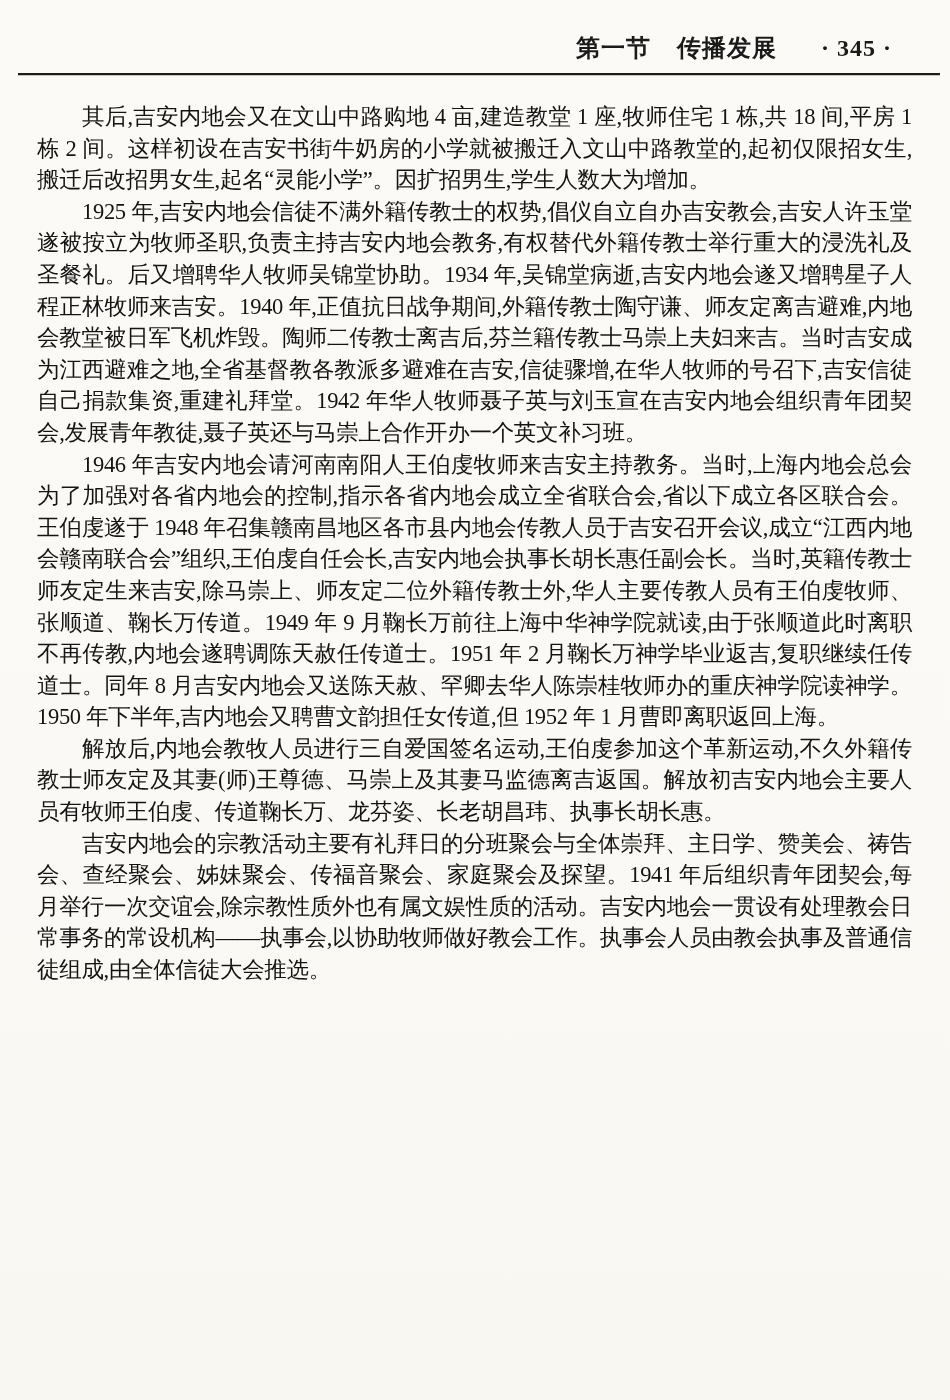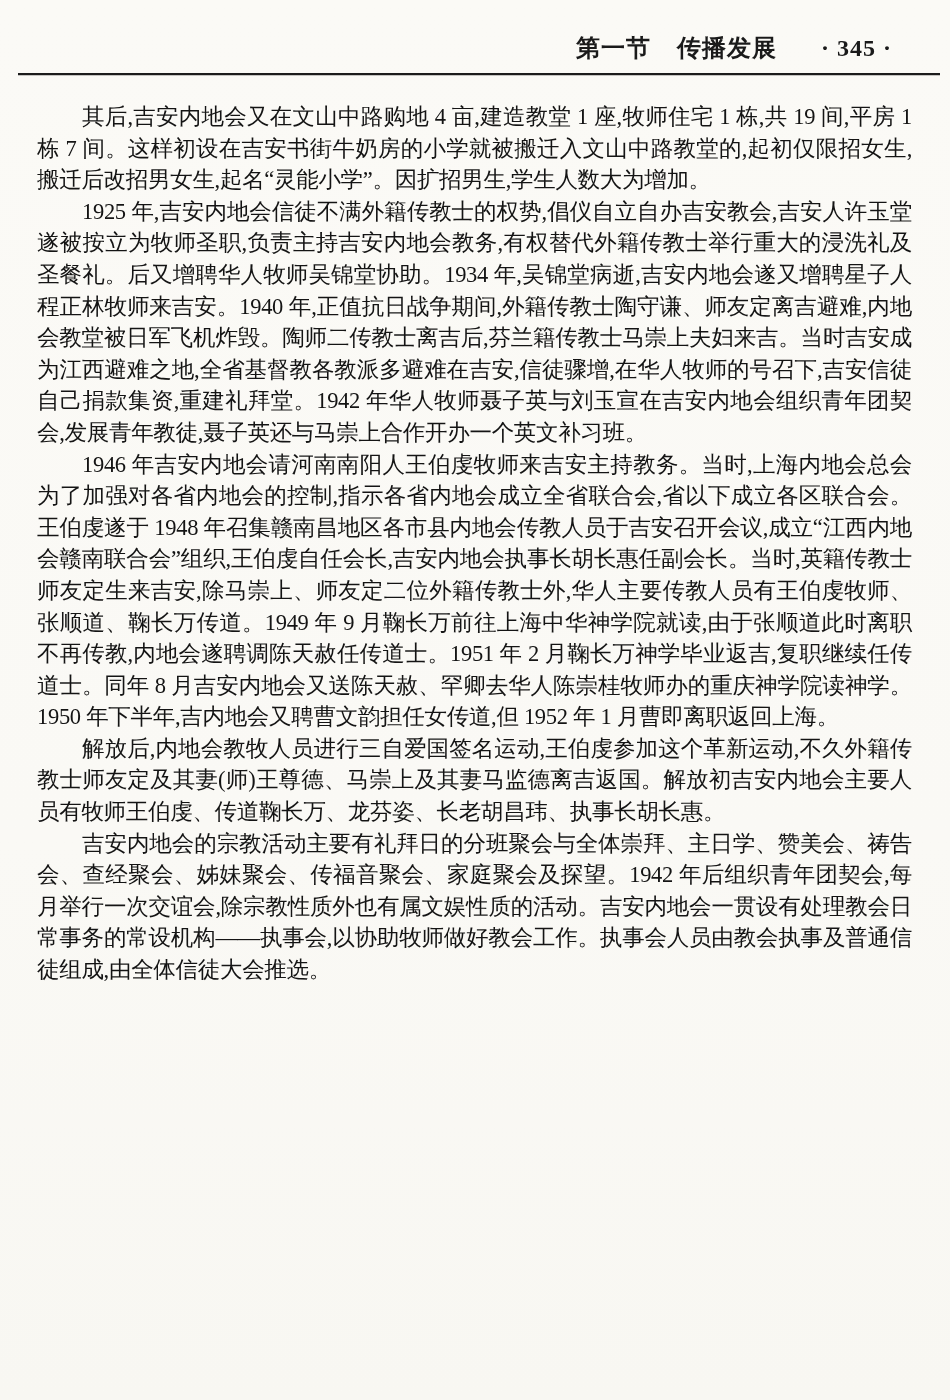--- a/index.html
+++ b/index.html
@@ -70,20 +70,20 @@
 
 <div class="page">
 
   <div class="running-header">
     <span class="section-label">第一节</span><span class="section-title">传播发展</span><span class="page-marker">· 345 ·</span>
   </div>
 
   <div class="header-rule"></div>
 
   <div class="page-body">
-    <p>其后,吉安内地会又在文山中路购地 4 亩,建造教堂 1 座,牧师住宅 1 栋,共 19 间,平房 1 栋 7 间。这样初设在吉安书街牛奶房的小学就被搬迁入文山中路教堂的,起初仅限招女生,搬迁后改招男女生,起名“灵能小学”。因扩招男生,学生人数大为增加。</p>
+    <p>其后,吉安内地会又在文山中路购地 4 亩,建造教堂 1 座,牧师住宅 1 栋,共 18 间,平房 1 栋 2 间。这样初设在吉安书街牛奶房的小学就被搬迁入文山中路教堂的,起初仅限招女生,搬迁后改招男女生,起名“灵能小学”。因扩招男生,学生人数大为增加。</p>
     <p>1925 年,吉安内地会信徒不满外籍传教士的权势,倡仪自立自办吉安教会,吉安人许玉堂遂被按立为牧师圣职,负责主持吉安内地会教务,有权替代外籍传教士举行重大的浸洗礼及圣餐礼。后又增聘华人牧师吴锦堂协助。1934 年,吴锦堂病逝,吉安内地会遂又增聘星子人程正林牧师来吉安。1940 年,正值抗日战争期间,外籍传教士陶守谦、师友定离吉避难,内地会教堂被日军飞机炸毁。陶师二传教士离吉后,芬兰籍传教士马崇上夫妇来吉。当时吉安成为江西避难之地,全省基督教各教派多避难在吉安,信徒骤增,在华人牧师的号召下,吉安信徒自己捐款集资,重建礼拜堂。1942 年华人牧师聂子英与刘玉宣在吉安内地会组织青年团契会,发展青年教徒,聂子英还与马崇上合作开办一个英文补习班。</p>
     <p>1946 年吉安内地会请河南南阳人王伯虔牧师来吉安主持教务。当时,上海内地会总会为了加强对各省内地会的控制,指示各省内地会成立全省联合会,省以下成立各区联合会。王伯虔遂于 1948 年召集赣南昌地区各市县内地会传教人员于吉安召开会议,成立“江西内地会赣南联合会”组织,王伯虔自任会长,吉安内地会执事长胡长惠任副会长。当时,英籍传教士师友定生来吉安,除马崇上、师友定二位外籍传教士外,华人主要传教人员有王伯虔牧师、张顺道、鞠长万传道。1949 年 9 月鞠长万前往上海中华神学院就读,由于张顺道此时离职不再传教,内地会遂聘调陈天赦任传道士。1951 年 2 月鞠长万神学毕业返吉,复职继续任传道士。同年 8 月吉安内地会又送陈天赦、罕卿去华人陈崇桂牧师办的重庆神学院读神学。1950 年下半年,吉内地会又聘曹文韵担任女传道,但 1952 年 1 月曹即离职返回上海。</p>
     <p>解放后,内地会教牧人员进行三自爱国签名运动,王伯虔参加这个革新运动,不久外籍传教士师友定及其妻(师)王尊德、马崇上及其妻马监德离吉返国。解放初吉安内地会主要人员有牧师王伯虔、传道鞠长万、龙芬姿、长老胡昌玮、执事长胡长惠。</p>
-    <p>吉安内地会的宗教活动主要有礼拜日的分班聚会与全体崇拜、主日学、赞美会、祷告会、查经聚会、姊妹聚会、传福音聚会、家庭聚会及探望。1942 年后组织青年团契会,每月举行一次交谊会,除宗教性质外也有属文娱性质的活动。吉安内地会一贯设有处理教会日常事务的常设机构——执事会,以协助牧师做好教会工作。执事会人员由教会执事及普通信徒组成,由全体信徒大会推选。</p>
+    <p>吉安内地会的宗教活动主要有礼拜日的分班聚会与全体崇拜、主日学、赞美会、祷告会、查经聚会、姊妹聚会、传福音聚会、家庭聚会及探望。1941 年后组织青年团契会,每月举行一次交谊会,除宗教性质外也有属文娱性质的活动。吉安内地会一贯设有处理教会日常事务的常设机构——执事会,以协助牧师做好教会工作。执事会人员由教会执事及普通信徒组成,由全体信徒大会推选。</p>
   </div>
 
 </div>
 
 </body></html>

